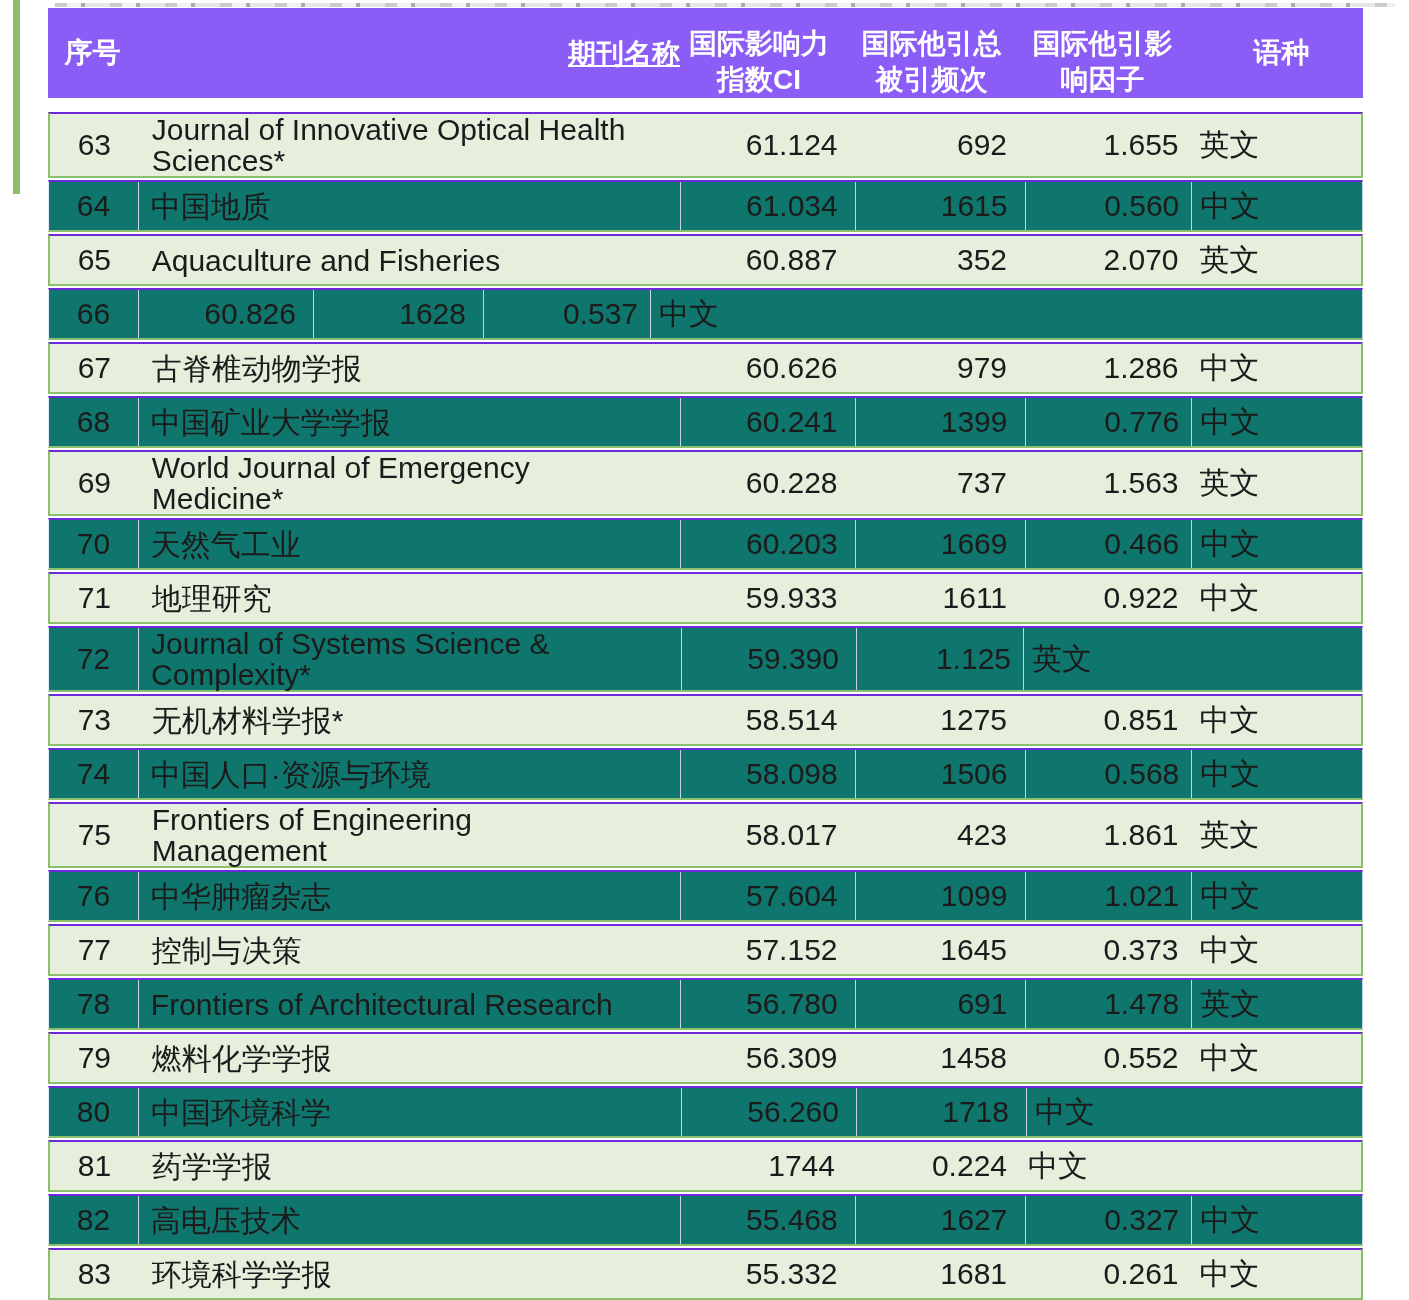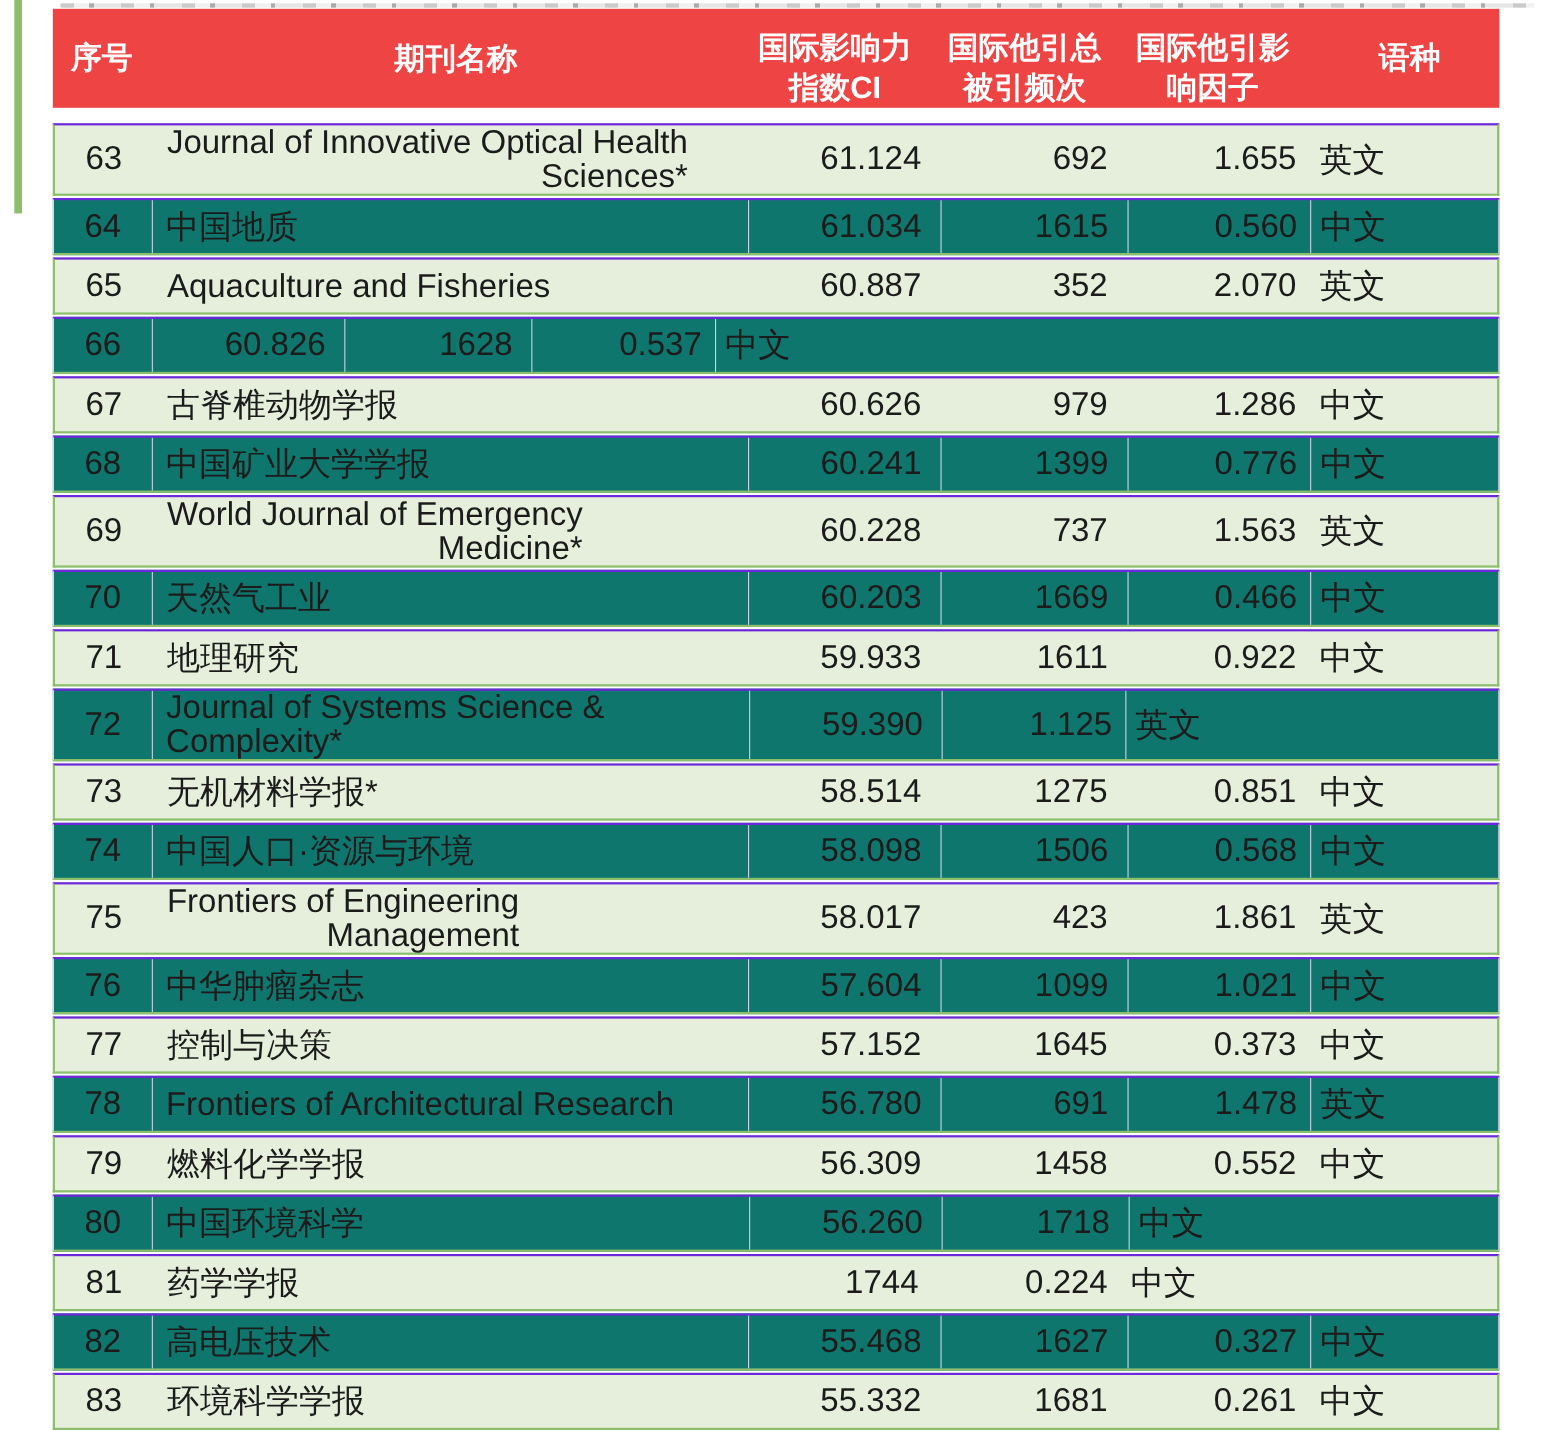--- a/index.html
+++ b/index.html
@@ -12,47 +12,47 @@
     position:absolute; left:55px; top:3px; width:1340px; height:4px; opacity:.75;
     background:repeating-linear-gradient(90deg,#b9b9b9 0 12px,#ececec 12px 26px,#8f8f8f 26px 30px,#dedede 30px 55px);
   }
   .artifact-leftbar {
     position:absolute; left:13px; top:0; width:7px; height:194px; background:#8cbf6b;
   }
 
   .tbl { position:absolute; left:48px; top:8px; width:1315px; }
 
   .thead {
-    display:flex; align-items:stretch; background:#ef4444; color:#ffffff;
+    display:flex; align-items:stretch; background:#8b5cf6; color:#ffffff;
     font-weight:bold; height:90px; font-size:28px;
   }
   .th {
     box-sizing:border-box; display:flex; flex-direction:column;
     justify-content:center; text-align:center; line-height:36px;
   }
 
   .tbody { margin-top:14px; display:flex; flex-direction:column; gap:2px; }
   .row {
     display:flex; align-items:stretch; min-height:48px; font-size:30px; color:#1b1b1b;
     border-top:2px solid #6d28d9; border-bottom:2px solid #8cbf6b; box-sizing:content-box;
   }
   .row.green { background:#e5efdc; border-left:2px solid #8cbf6b; border-right:2px solid #8cbf6b; }
   .row.white { background:#0f766e; border-left:1px solid #e4e9f3; border-right:1px solid #c9d3e8; }
   .row.white .cell + .cell { border-left:1px solid #c9d3e8; }
-  .row.green .cell + .cell { border-left:1px solid transparent;text-align:right; }
+  .row.green .cell + .cell { border-left:1px solid transparent; }
 
   .cell { display:flex; align-items:center; box-sizing:border-box; }
   .c1 { width:89px;  justify-content:center; }
   .c2 { width:543px; padding-left:12px; line-height:31px; }
   .c2.name { white-space:pre-line; }
   .c3 { width:175px; justify-content:flex-end; padding-right:17px; }
   .c4 { width:170px; justify-content:flex-end; padding-right:17px; }
   .c5 { width:167px; justify-content:flex-end; padding-right:12px; }
   .c6 { width:171px; padding-left:8px; }
-  .th.c2 { align-items:center; }
+  .th.c2 { align-items:flex-end;text-decoration:underline; }
 </style>
 </head>
 <body>
 
 <div class="page">
 
   <div class="artifact-topline"></div>
   <div class="artifact-leftbar"></div>
 
   <div class="tbl">

